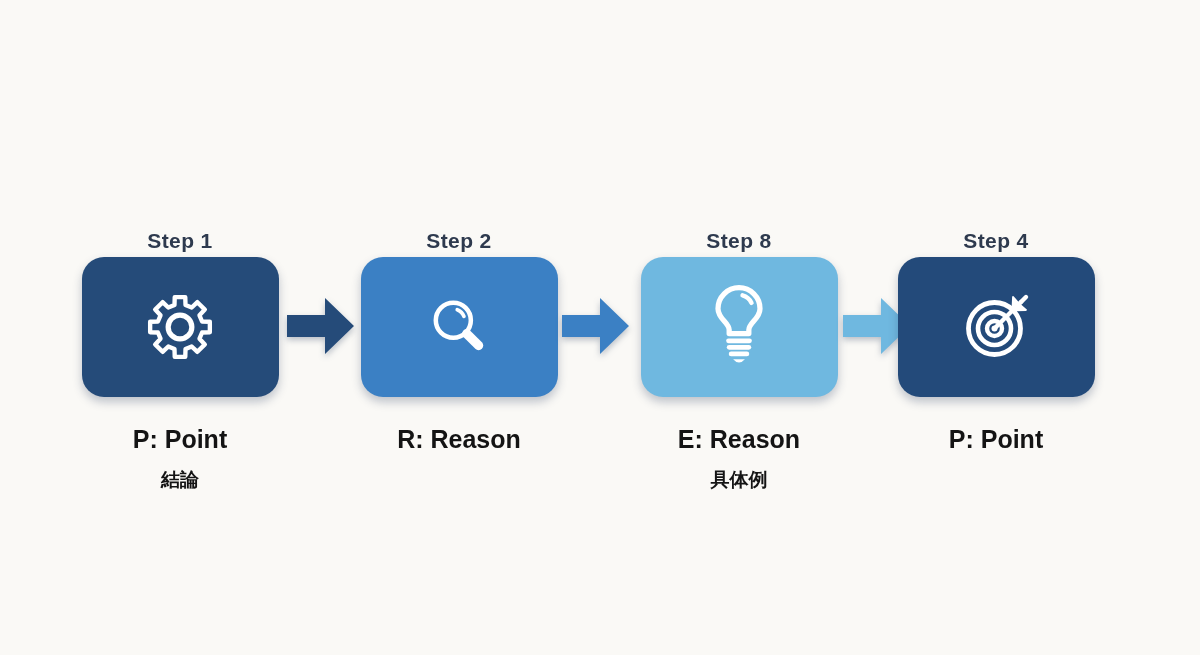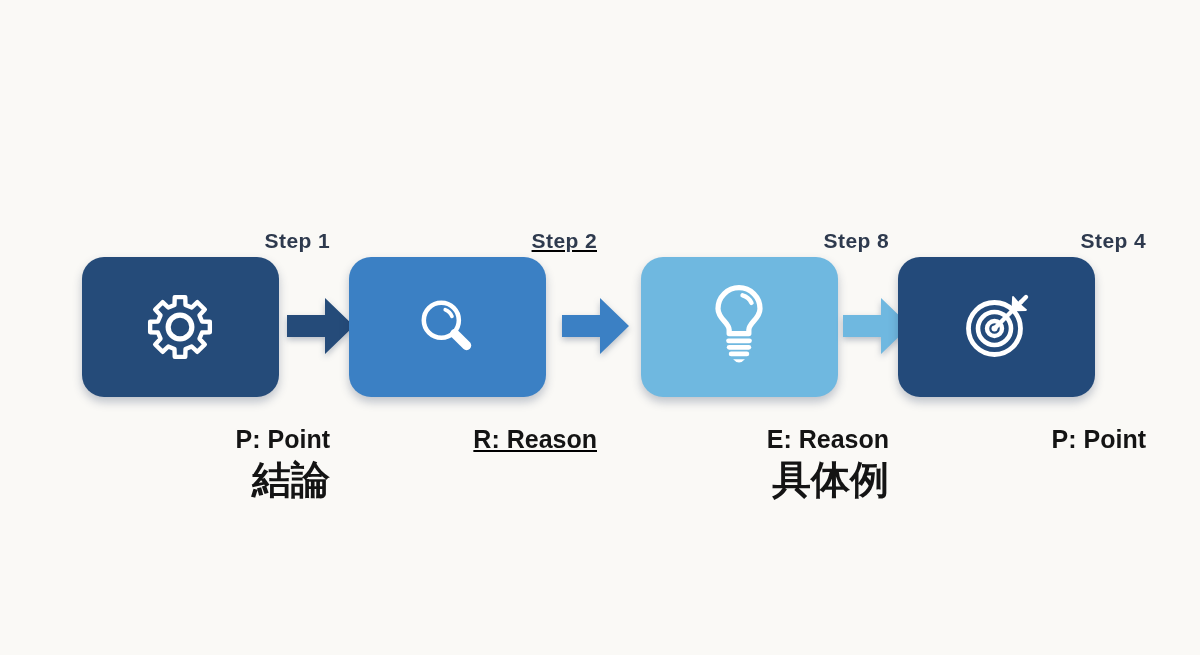--- a/index.html
+++ b/index.html
@@ -2,42 +2,42 @@
 <html><head>
 <meta charset="utf-8">
 <style>
   html,body{margin:0;padding:0;}
   body{
     width:1200px;height:655px;position:relative;overflow:hidden;
     background:#faf9f6;
     font-family:"Liberation Sans","DejaVu Sans",sans-serif;
   }
   .canvas{position:absolute;inset:0;}
-  .step-col{position:absolute;top:224px;width:300px;text-align:right;}
+  .step-col{position:absolute;top:224px;width:300px;text-align:center;}
   .step-col.c1{left:30px;}
-  .step-col.c2{left:297px;text-decoration:underline;}
+  .step-col.c2{left:309px;}
   .step-col.c3{left:589px;}
   .step-col.c4{left:846px;}
   .step-label{
     font-size:21px;font-weight:600;letter-spacing:.4px;
     line-height:33px;height:33px;color:#2e3a4e;
   }
   .step-box{
     width:197px;height:140px;margin:0 auto;border-radius:22px;
     display:flex;align-items:center;justify-content:center;
     box-shadow:0 5px 10px rgba(35,55,90,.28);
   }
   .step-box svg{display:block;}
   .icon-stroke{stroke:#fff;fill:none;}
   .step-title{
     margin-top:21px;font-size:25px;font-weight:700;color:#141414;
     line-height:42px;white-space:nowrap;
   }
   .step-subtitle{
-    font-size:39px;font-weight:700;color:#141414;line-height:40px;white-space:nowrap;
+    font-size:19px;font-weight:700;color:#141414;line-height:40px;white-space:nowrap;
   }
   .arrow{
     position:absolute;top:296px;width:68px;height:60px;
     filter:drop-shadow(0 3px 3px rgba(35,55,90,.3));
   }
   .arrow.a1{left:287px;}
   .arrow.a2{left:562px;}
   .arrow.a3{left:843px;}
 </style>
 </head>

